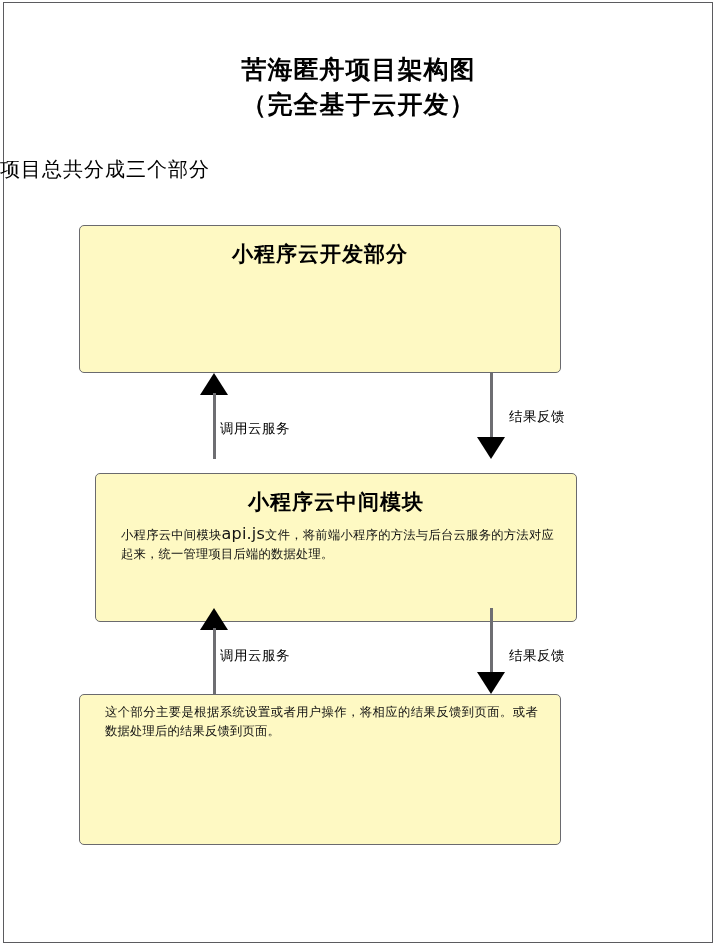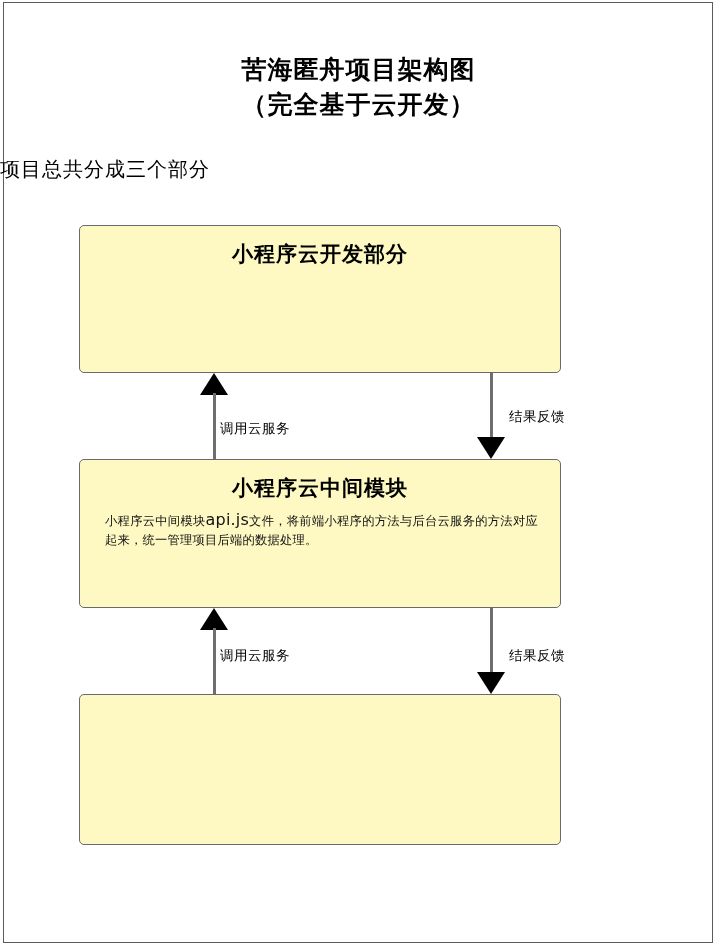--- a/index.html
+++ b/index.html
@@ -61,21 +61,21 @@
   .node-box {
     position: absolute;
     left: 79px;
     width: 482px;
     border: 1.3px solid #6a6a6e;
     border-radius: 5px;
     box-sizing: border-box;
     background: #fef9c3;
   }
   #box-cloud   { top: 225px; height: 148px; }
-  #box-middle  { top: 459px; height: 149px; }
+  #box-middle  { top: 473px; height: 149px; margin-left: 16px; }
   #box-front   { top: 694px; height: 151px; }
 
   .node-heading {
     text-align: center;
     font-size: 21px;
     font-weight: bold;
     color: #000000;
     margin-top: 14px;
     letter-spacing: 1px;
   }
@@ -185,15 +185,16 @@
   </div>
   <div class="conn-label" id="conn2-label-up">调用云服务</div>
 
   <div class="connector" id="conn2-down">
     <div class="conn-shaft"></div>
     <div class="arrowhead arrow-down"></div>
   </div>
   <div class="conn-label" id="conn2-label-down">结果反馈</div>
 
   <div class="node-box" id="box-front">
+    <div class="node-desc">这个部分主要是根据系统设置或者用户操作，将相应的结果反馈到页面。或者数据处理后的结果反馈到页面。</div>
   </div>
 
 </div>
 
 </body></html>

